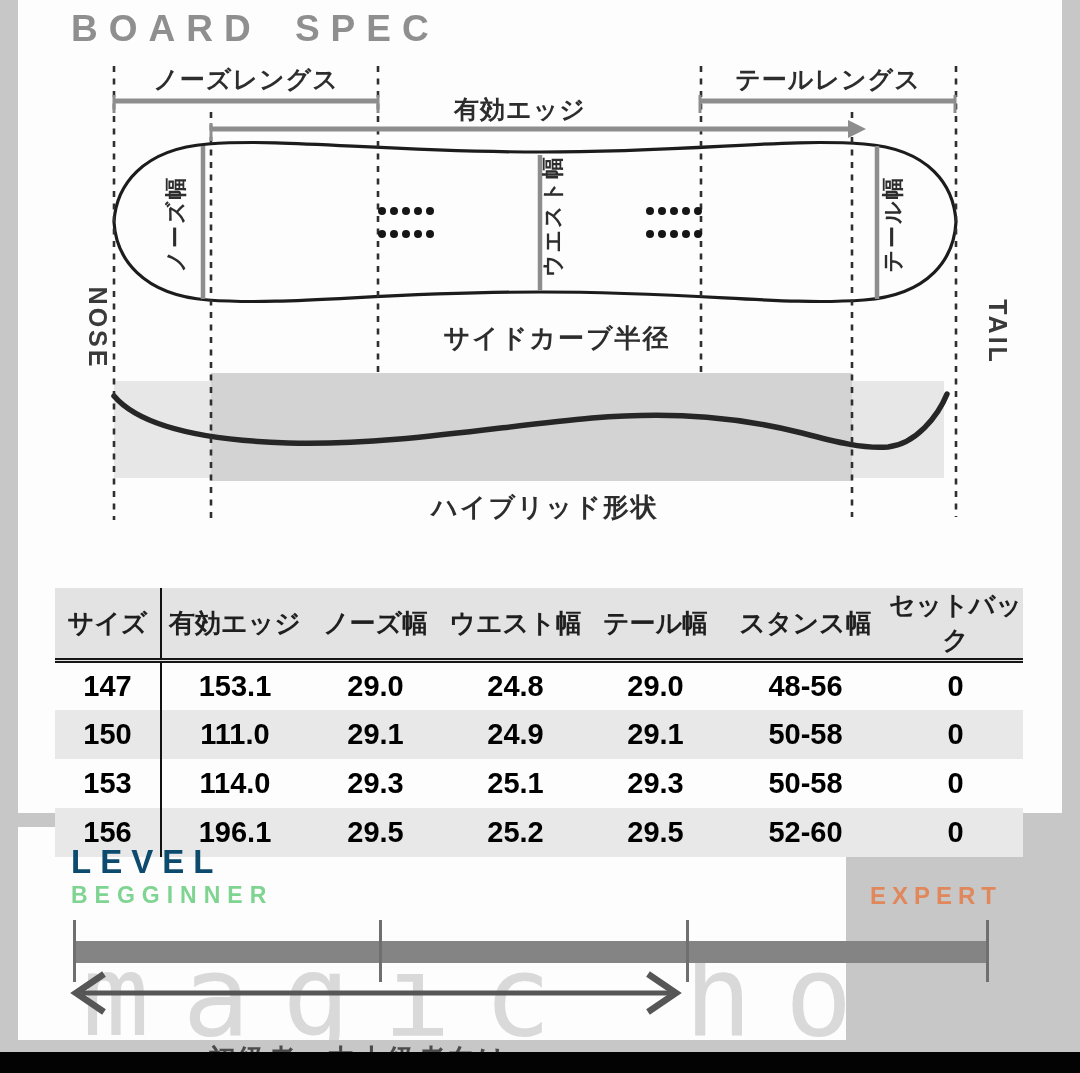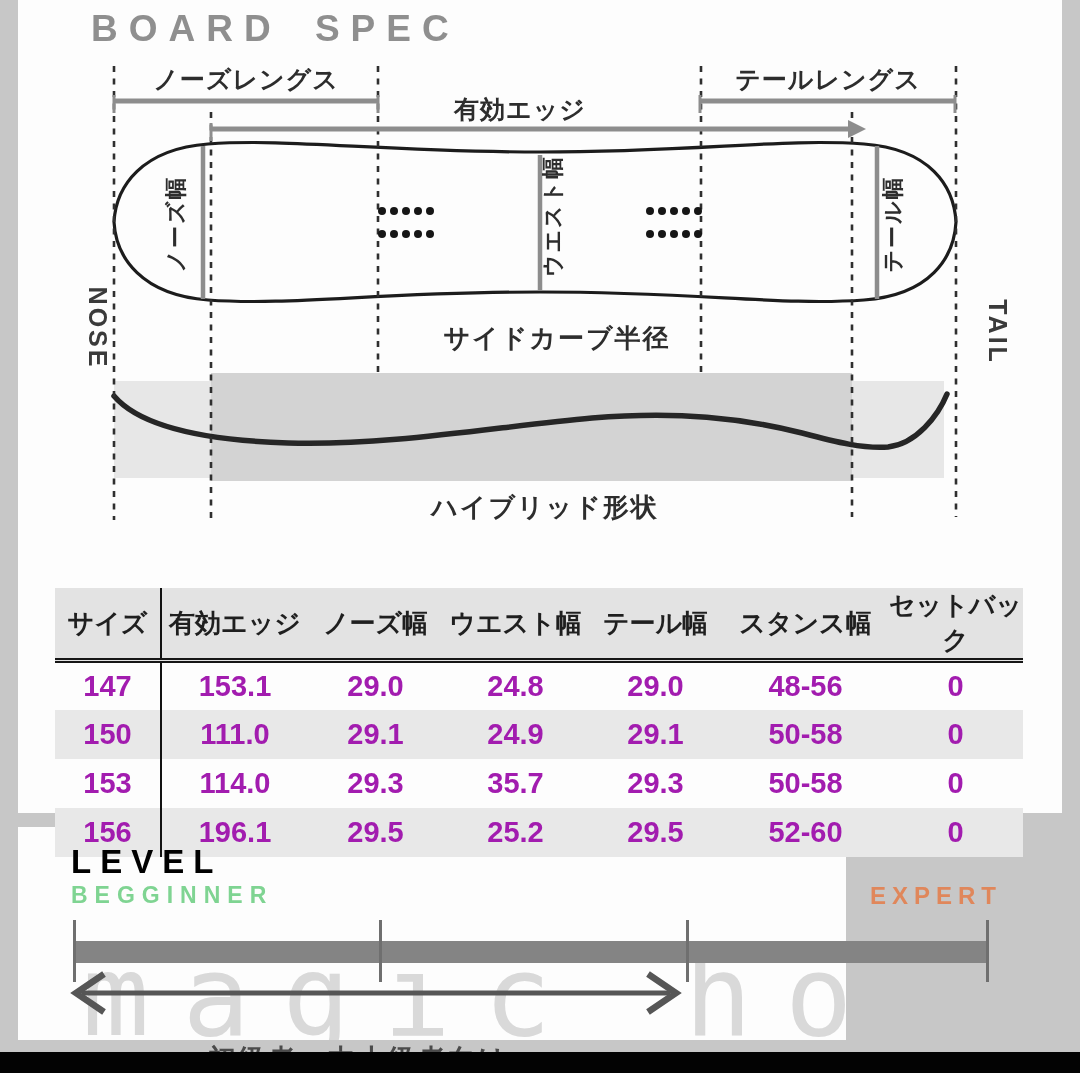--- a/index.html
+++ b/index.html
@@ -9,49 +9,49 @@
     font-family:"Liberation Sans", sans-serif;
   }
   .panel { position:absolute; background:#fdfdfd; }
   .panel-top    { left:18px; top:0;     width:1044px; height:813px; }
   .panel-bottom { left:18px; top:827px; width:828px; height:213px; overflow:hidden; }
   .black-bar { position:absolute; left:0; top:1052px; width:1080px; height:21px; background:#030303; }
 
   .board-title {
     position:absolute; left:71px; top:8px;
     font-size:37px; font-weight:bold; color:#8f8f8f;
-    letter-spacing:11px; word-spacing:12px; white-space:nowrap;margin-left:20px;
+    letter-spacing:11px; word-spacing:12px; white-space:nowrap;
   }
 
   .diagram-svg { position:absolute; left:0; top:0; }
 
   
   .spec-table-wrap { position:absolute; left:55px; top:551px;margin-top:37px; }
   table.spec { border-collapse:collapse; table-layout:fixed; }
   table.spec th, table.spec td {
     padding:0; text-align:center; box-sizing:border-box;
     font-family:"Liberation Sans", sans-serif;
   }
   table.spec th {
     height:50px; background:#e3e3e3; font-size:26px; font-weight:600;
     color:#1f1f1f; border-bottom:5px double #161616;
   }
-  table.spec td { height:49px; font-size:29px; font-weight:600; color:#a21caf; }
+  table.spec td { height:49px; font-size:29px; font-weight:600; color:#000000; }
   table.spec th:first-child, table.spec td:first-child { border-right:2.5px solid #121212; }
   table.spec tr.alt td { background:#e8e8e8; }
 
   
   .watermark {
     position:absolute; left:64px; top:113px; line-height:1;
     font-family:"DejaVu Sans Mono", monospace; font-size:112px;
     letter-spacing:33px; color:#d9d9d9; white-space:nowrap;
   }
   .level-title {
     position:absolute; left:71px; top:843px;
-    font-size:33px; font-weight:bold; color:#000000; letter-spacing:9px;
+    font-size:33px; font-weight:bold; color:#0c4a6e; letter-spacing:9px;
   }
   .beginner-label {
     position:absolute; left:71px; top:882px;
     font-size:23px; font-weight:bold; color:#7fd492; letter-spacing:7px;
   }
   .expert-label {
     position:absolute; right:78px; top:882px;
     font-size:24px; font-weight:bold; color:#e0875b; letter-spacing:6px;
   }
   .level-bar { position:absolute; left:75px; top:941px; width:913px; height:22px; background:#848484; }
@@ -193,21 +193,21 @@
           <td>29.1</td>
           <td>24.9</td>
           <td>29.1</td>
           <td>50-58</td>
           <td>0</td>
         </tr>
         <tr>
           <td>153</td>
           <td>114.0</td>
           <td>29.3</td>
-          <td>35.7</td>
+          <td>25.1</td>
           <td>29.3</td>
           <td>50-58</td>
           <td>0</td>
         </tr>
         <tr class="alt">
           <td>156</td>
           <td>196.1</td>
           <td>29.5</td>
           <td>25.2</td>
           <td>29.5</td>

